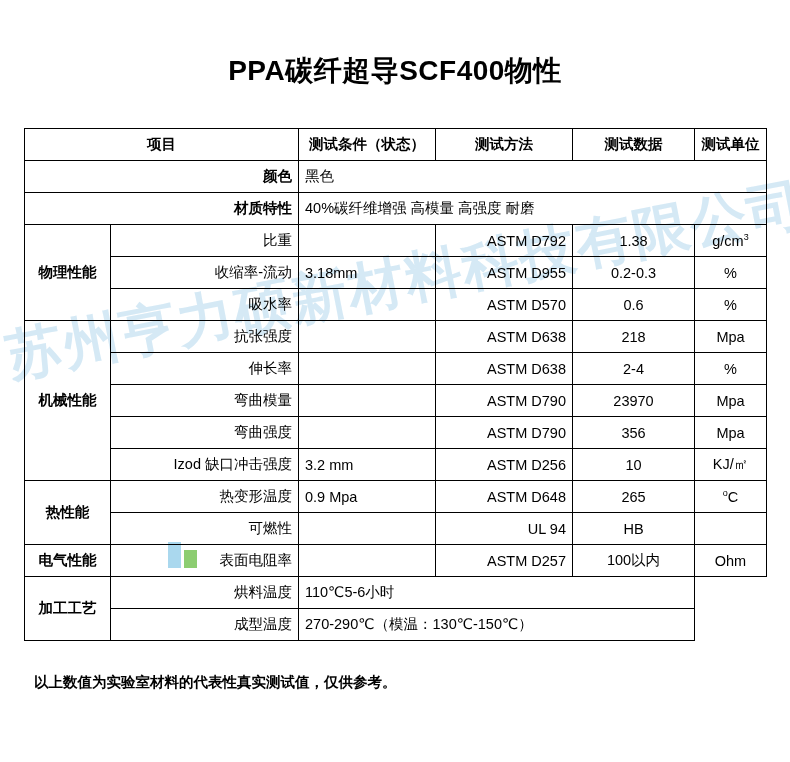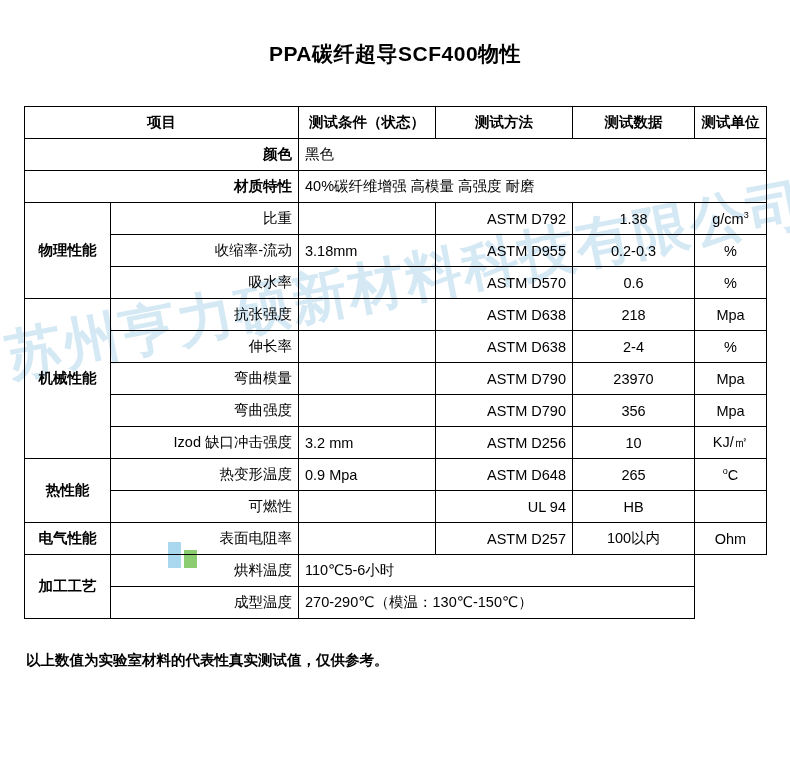--- a/index.html
+++ b/index.html
@@ -16,24 +16,24 @@
     overflow: hidden;
   }
   .page {
     position: relative;
     width: 790px;
     height: 762px;
     box-sizing: border-box;
   }
   .doc-title {
     text-align: center;
-    font-size: 21px;
+    font-size: 28px;
     font-weight: bold;
     letter-spacing: 0.5px;
-    padding-top: 40px;
+    padding-top: 52px;
     padding-bottom: 22px;
   }
   .table-wrap {
     padding: 16px 24px;
     position: relative;
     z-index: 2;
   }
   table.spec {
     border-collapse: collapse;
     width: 742px;
@@ -59,20 +59,21 @@
   .hdr .c-cond, .hdr .c-method, .hdr .c-unit { text-align: center; }
 
   .span-item { text-align: right; font-weight: bold; }
   .span-text { text-align: left; font-weight: normal; }
   sup { font-size: 9px; vertical-align: super; }
 
   .footnote {
     padding: 16px 40px 0 26px;
     font-size: 14.5px;
     font-weight: bold;
+    margin-left: 8px;
   }
 
   
   .watermark {
     position: absolute;
     left: 0;
     top: 245px;
     width: 790px;
     text-align: center;
     font-size: 56px;

